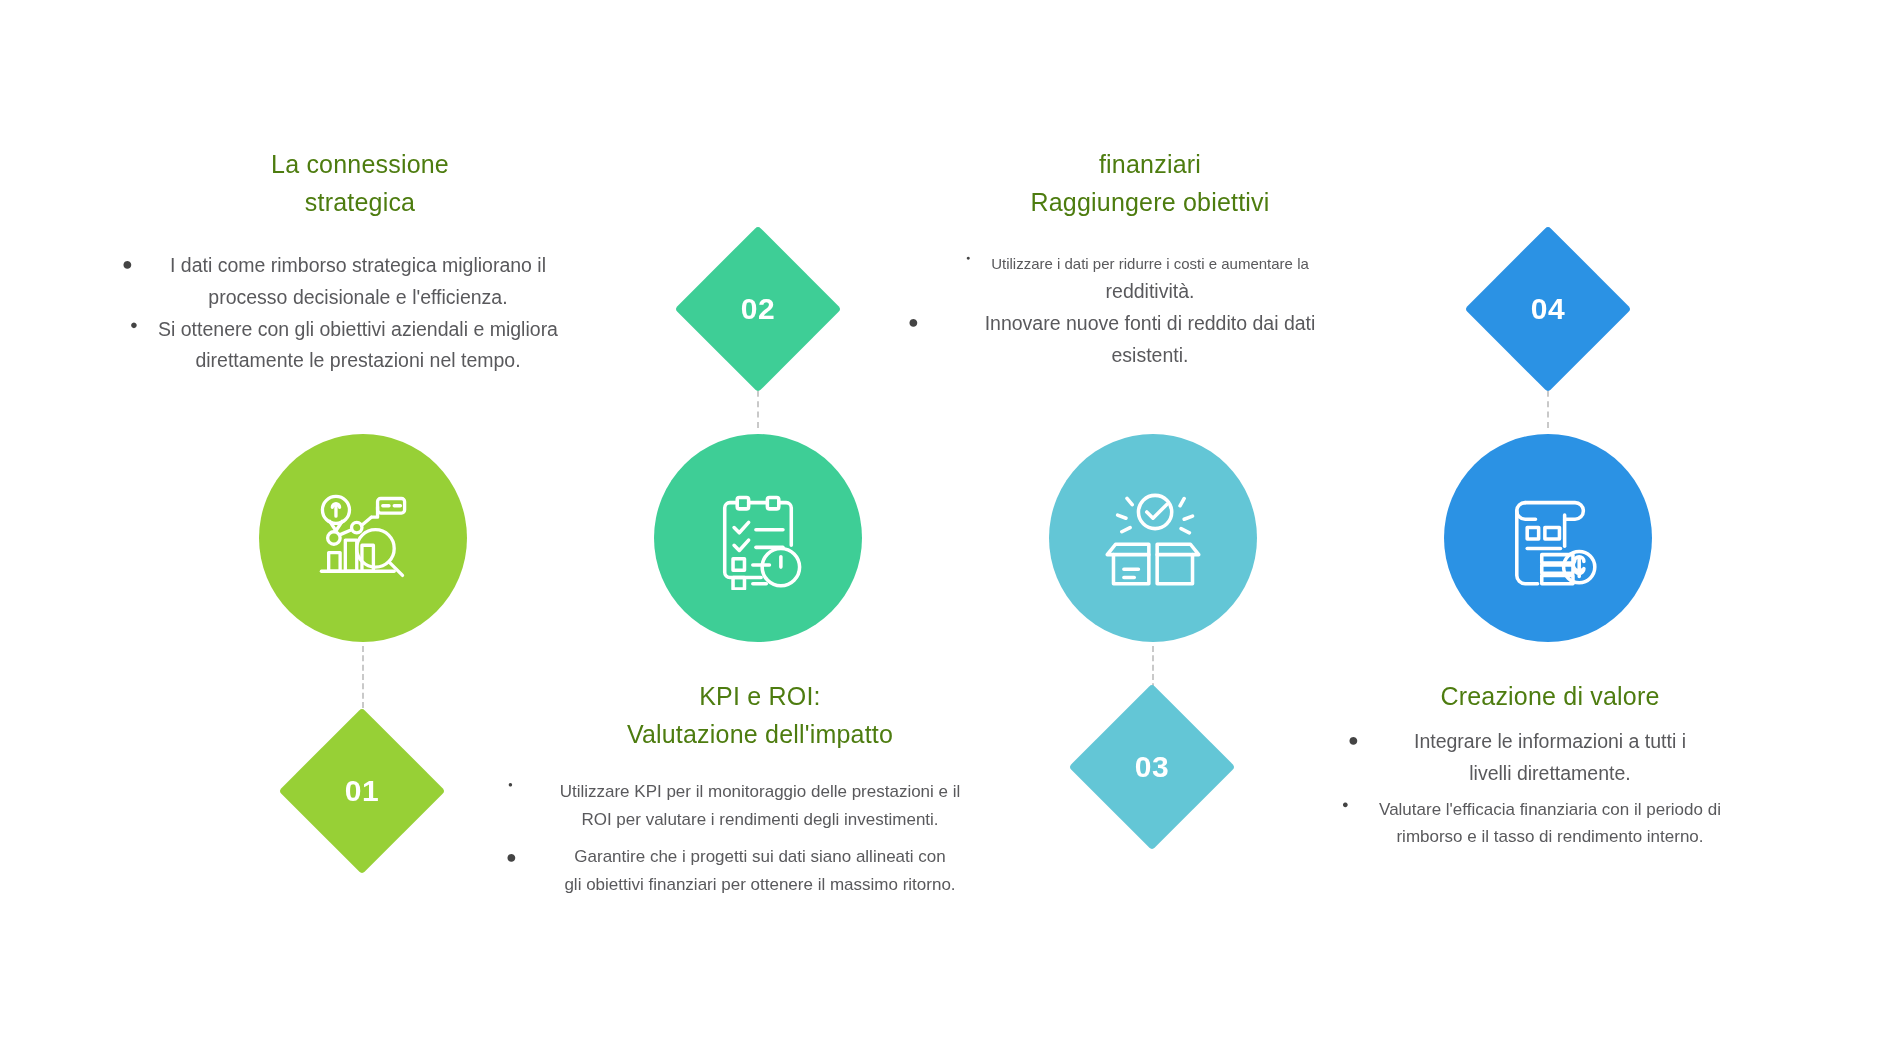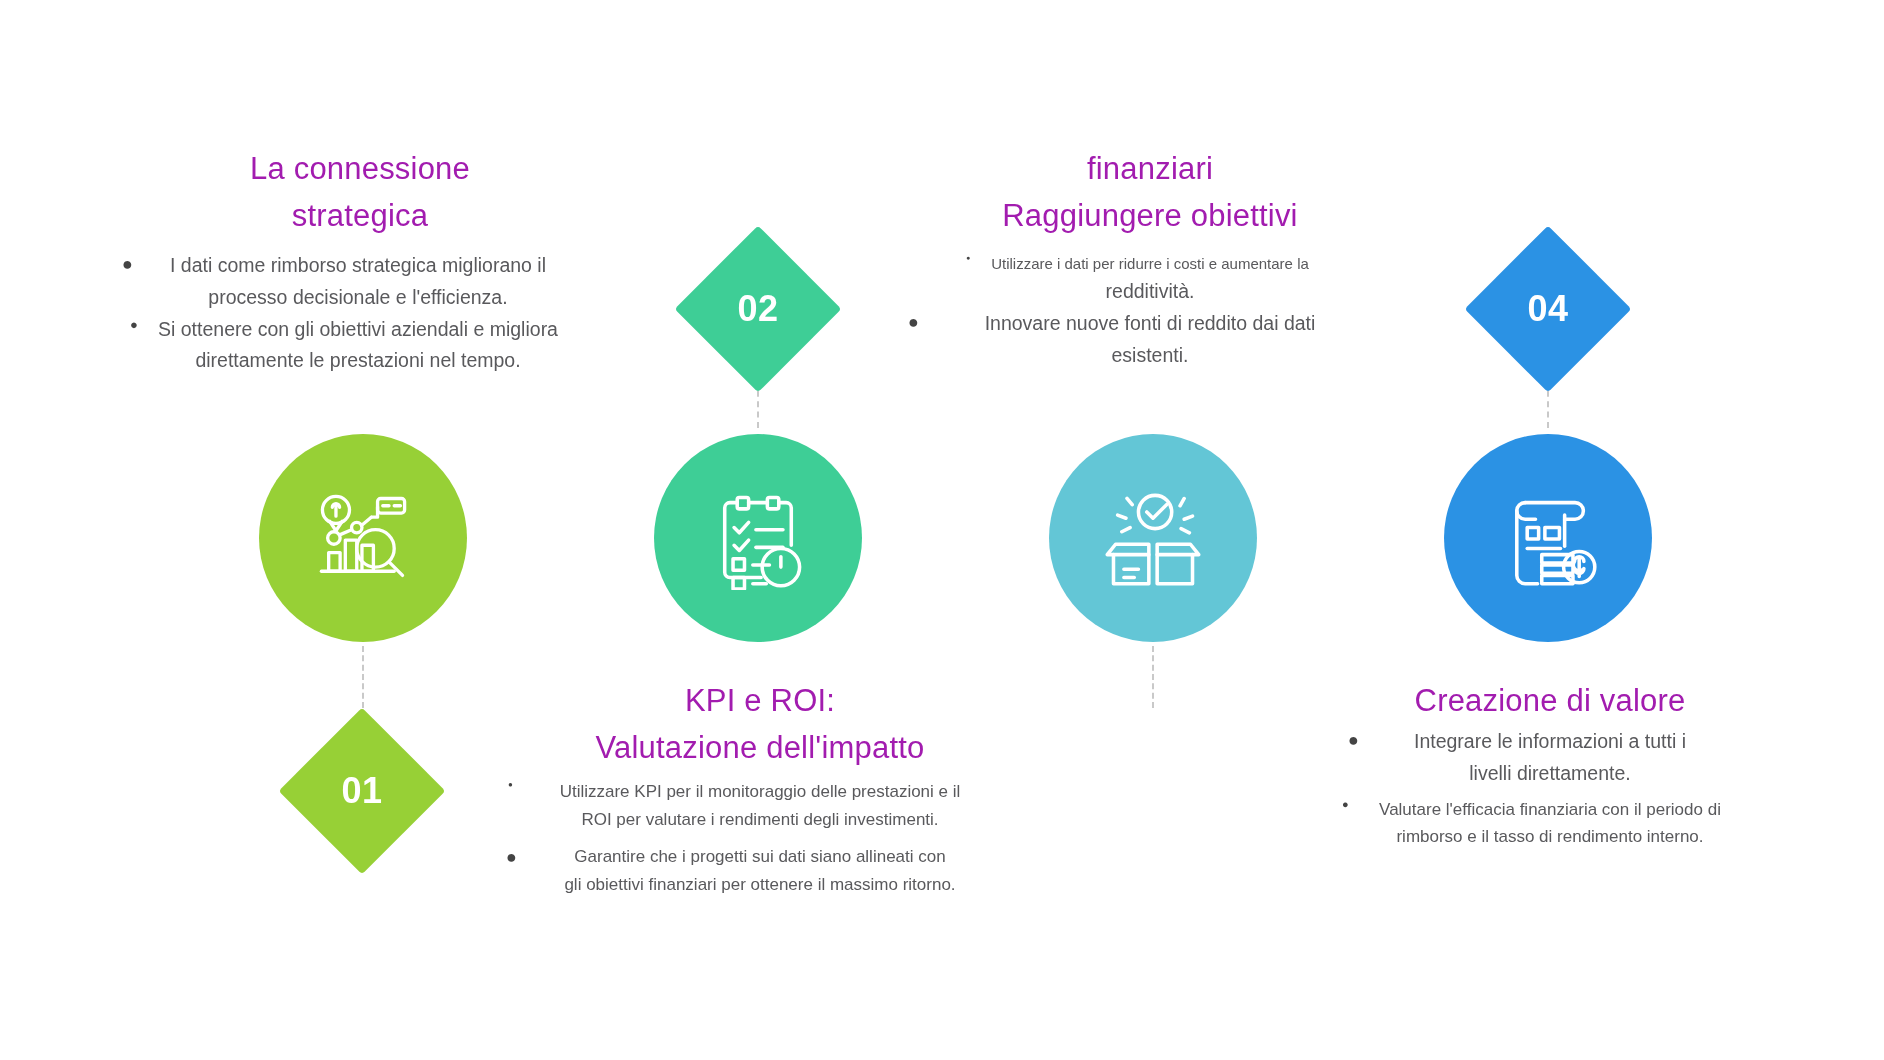--- a/index.html
+++ b/index.html
@@ -47,38 +47,38 @@
   }
   .diamond-num {
     position: absolute;
     top: 0; left: 0;
     width: 118px;
     height: 118px;
     display: flex;
     align-items: center;
     justify-content: center;
     color: #ffffff;
-    font-size: 36px;
+    font-size: 30px;
     font-weight: bold;
     letter-spacing: 0.5px;
   }
 
   
   .connector {
     position: absolute;
     width: 0;
     border-left: 2px dashed #c9c9c9;
   }
 
   
   .heading {
     position: absolute;
     text-align: center;
-    color: #a21caf;
-    font-size: 31px;
+    color: #4d7c0f;
+    font-size: 25px;
     line-height: 1.52;
     font-weight: normal;
     letter-spacing: 0.2px;
   }
   .body-block {
     position: absolute;
     text-align: center;
     color: #59595c;
     line-height: 1.63;
   }
@@ -218,20 +218,24 @@
       <path d="M25 12 l5 6 M16 28 l8 3 M20 44 l8 -4"></path>
       <path d="M80 12 l-4 7 M88 29 l-8 3 M85 45 l-8 -4"></path>
       <path d="M14 56 h32 v10 h-40 z"></path>
       <path d="M86 56 h-32 v10 h40 z"></path>
       <path d="M12 66 v28 h34 v-28"></path>
       <path d="M88 66 v28 h-34 v-28"></path>
       <path d="M22 80 h14 M22 88 h10"></path>
     </svg>
   </div>
 
+  <div class="diamond-wrap" style="left:1093px; top:708px;">
+    <div class="diamond" style="background:#63c6d6;"></div>
+    <div class="diamond-num">03</div>
+  </div>
 
   <div class="connector" style="left:1547px; top:370px; height:58px;"></div>
 
   <div class="diamond-wrap" style="left:1489px; top:250px;">
     <div class="diamond" style="background:#2b92e4;"></div>
     <div class="diamond-num">04</div>
   </div>
 
   <div class="circle" style="left:1444px; top:434px; background:#2b92e4;">
     <svg viewBox="0 0 100 100" fill="none" stroke="#ffffff" stroke-width="3.4" stroke-linecap="round" stroke-linejoin="round">

